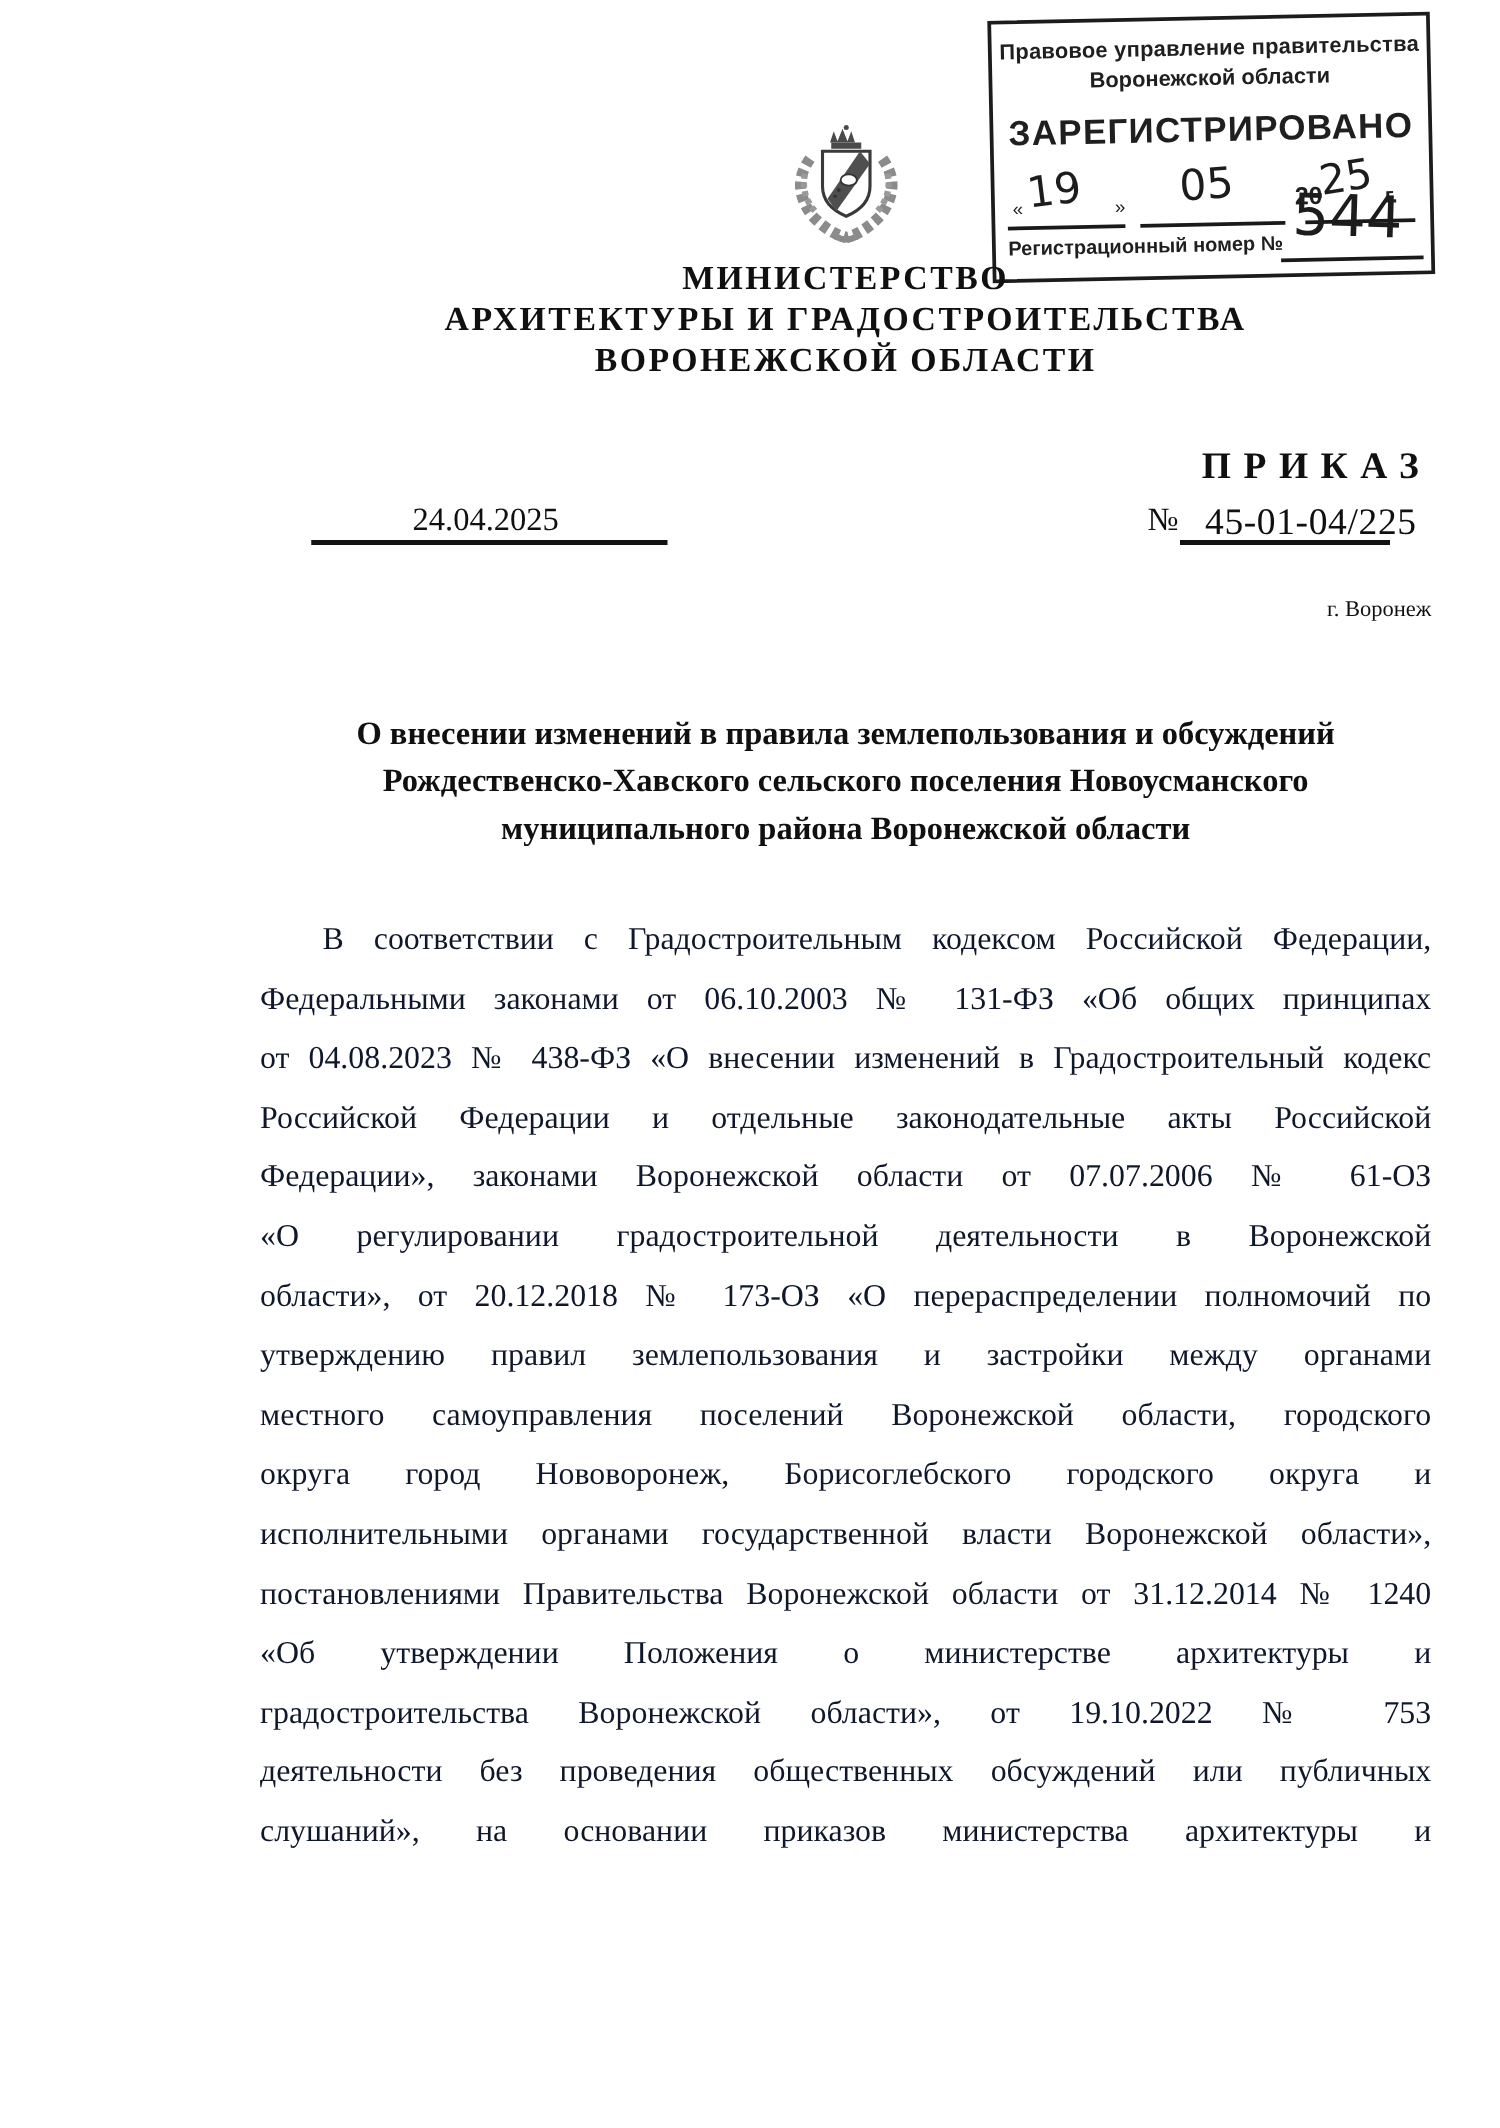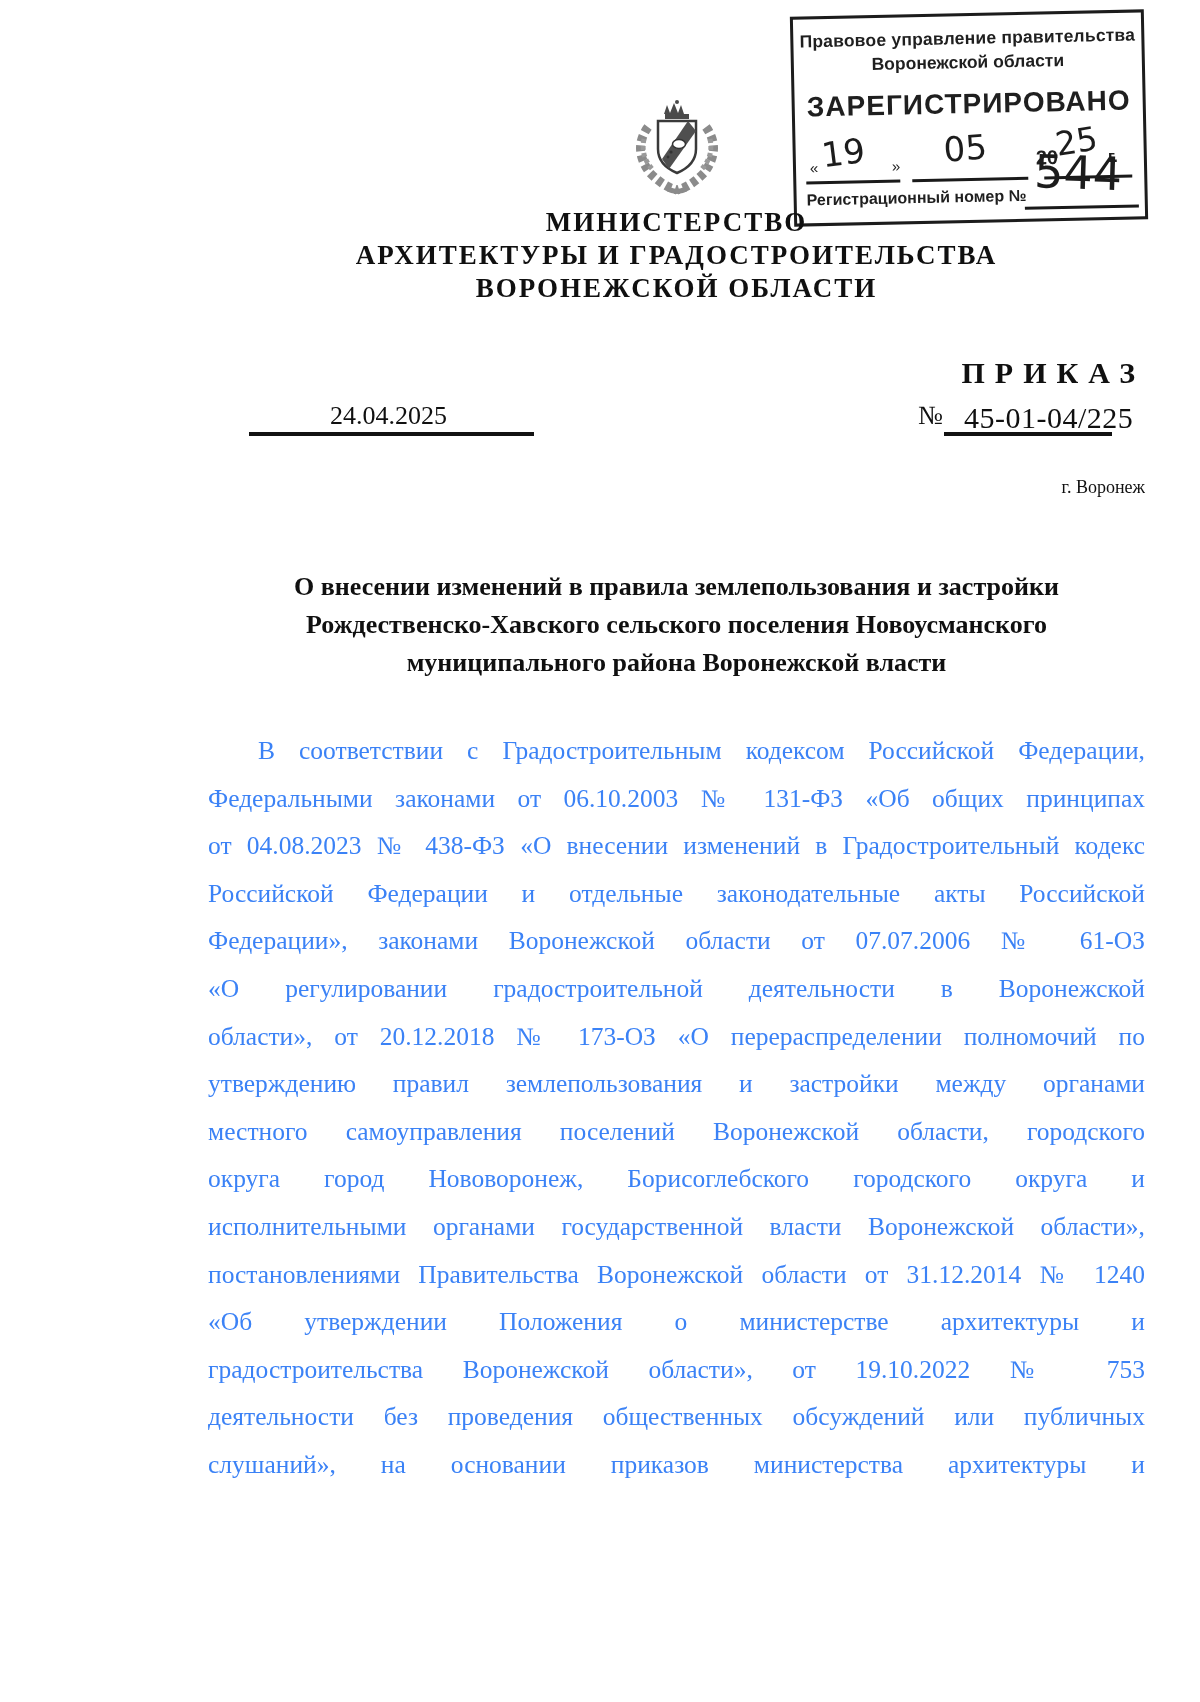--- a/index.html
+++ b/index.html
@@ -55,21 +55,21 @@
 
   
   .subject {
     position:absolute; left:208px; top:568px; width:937px; text-align:center;
     font-weight:bold; font-size:26px; line-height:38px;
   }
 
   
   .order-body {
     position:absolute; left:208px; top:727px; width:937px;
-    font-size:25.5px; line-height:47.6px; color:#3b82f6;
+    font-size:25.5px; line-height:47.6px; color:#0f172a;
   }
   .bline { text-align:justify; text-align-last:justify; white-space:normal; }
   .bline-first { text-indent:50px; }
 </style>
 </head>
 <body>
 
 <div class="page">
 
   <div class="stamp">
@@ -124,23 +124,23 @@
 
   <div class="o-date">24.04.2025</div>
   <div class="u-date"></div>
   <div class="o-nosign">№</div>
   <div class="o-number">45-01-04/225</div>
   <div class="u-num"></div>
 
   <div class="city">г. Воронеж</div>
 
   <div class="subject">
-    <div>О внесении изменений в правила землепользования и застройки</div>
+    <div>О внесении изменений в правила землепользования и обсуждений</div>
     <div>Рождественско-Хавского сельского поселения Новоусманского</div>
-    <div>муниципального района Воронежской власти</div>
+    <div>муниципального района Воронежской области</div>
   </div>
 
   <div class="order-body">
     <div class="bline bline-first">В соответствии с Градостроительным кодексом Российской Федерации,</div>
     <div class="bline">Федеральными законами от 06.10.2003 № 131-ФЗ «Об общих принципах</div>
     <div class="bline">от 04.08.2023 № 438-ФЗ «О внесении изменений в Градостроительный кодекс</div>
     <div class="bline">Российской Федерации и отдельные законодательные акты Российской</div>
     <div class="bline">Федерации», законами Воронежской области от 07.07.2006 № 61-ОЗ</div>
     <div class="bline">«О регулировании градостроительной деятельности в Воронежской</div>
     <div class="bline">области», от 20.12.2018 № 173-ОЗ «О перераспределении полномочий по</div>

